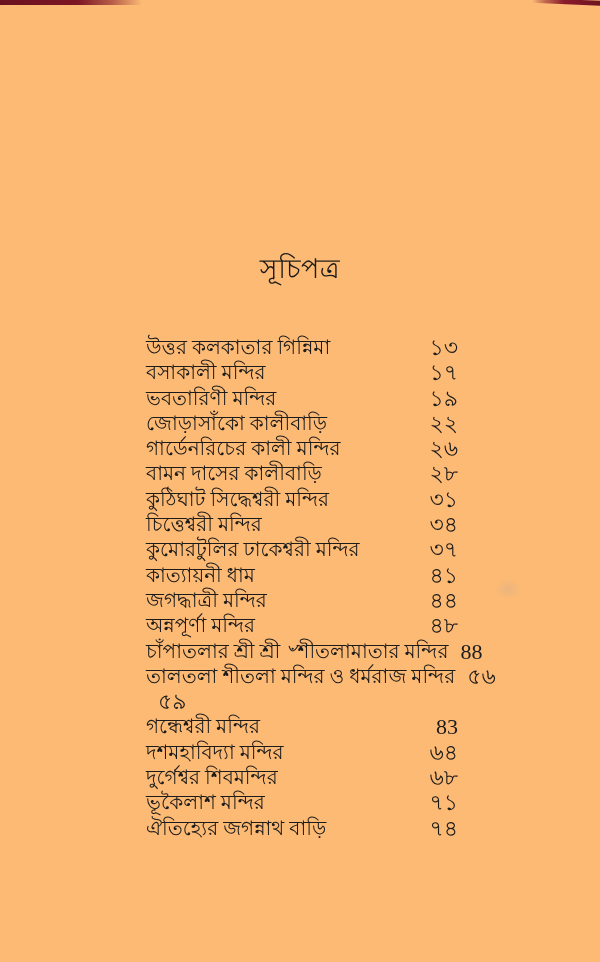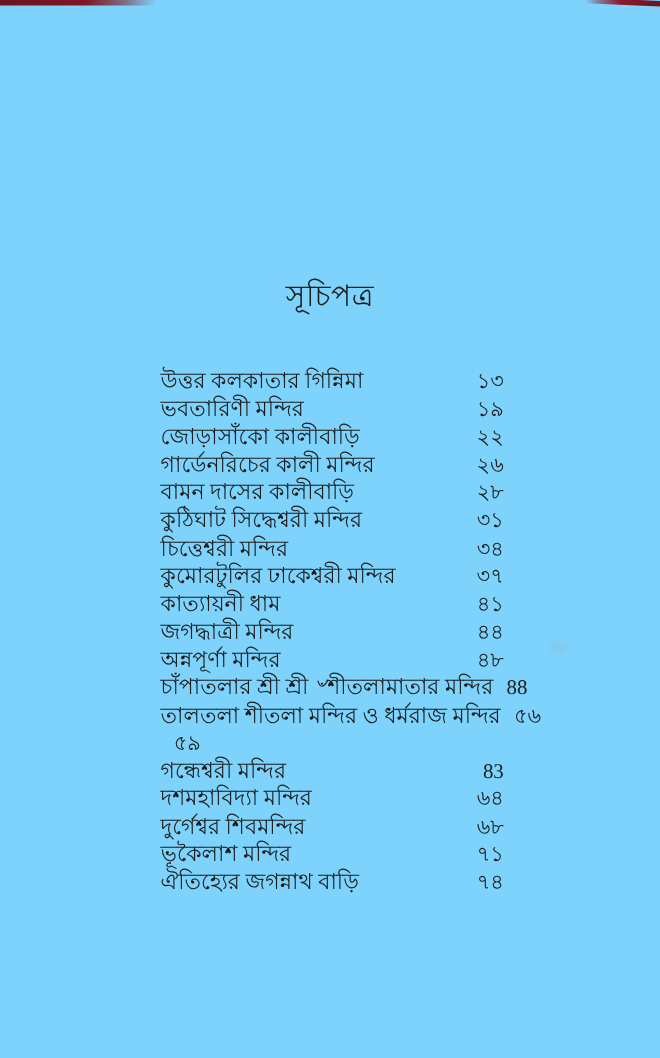--- a/index.html
+++ b/index.html
@@ -4,21 +4,21 @@
 <style>
   html, body {
     margin: 0;
     padding: 0;
     background: #ffffff;
   }
   .page {
     position: relative;
     width: 600px;
     height: 962px;
-    background: #7dd3fc;
+    background: #fdba74;
     overflow: hidden;
     font-family: "Liberation Serif", "DejaVu Sans", serif;
     color: #1b1b1b;
   }
   
   .edge-top-left {
     position: absolute;
     top: 0;
     left: 0;
     width: 142px;
@@ -70,37 +70,41 @@
     line-height: 25.3px;
     font-size: 20px;
     white-space: nowrap;
   }
   .toc-label {
     overflow: visible;
   }
   .toc-page {
     flex-shrink: 0;
     margin-left: 12px;
-    font-size: 19px;
+    font-size: 22px;
   }
 </style>
 </head>
 <body>
 
 <div class="page">
   <div class="edge-top-left"></div>
   <div class="edge-top-right"></div>
   <div class="smudge"></div>
 
   <h1 class="title">সূচিপত্র</h1>
 
   <div class="toc" id="toc">
       <div class="toc-row">
         <span class="toc-label">উত্তর কলকাতার গিন্নিমা</span>
         <span class="toc-page">১৩</span>
+      </div>
+      <div class="toc-row">
+        <span class="toc-label">বসাকালী মন্দির</span>
+        <span class="toc-page">১৭</span>
       </div>
       <div class="toc-row">
         <span class="toc-label">ভবতারিণী মন্দির</span>
         <span class="toc-page">১৯</span>
       </div>
       <div class="toc-row">
         <span class="toc-label">জোড়াসাঁকো কালীবাড়ি</span>
         <span class="toc-page">২২</span>
       </div>
       <div class="toc-row">

